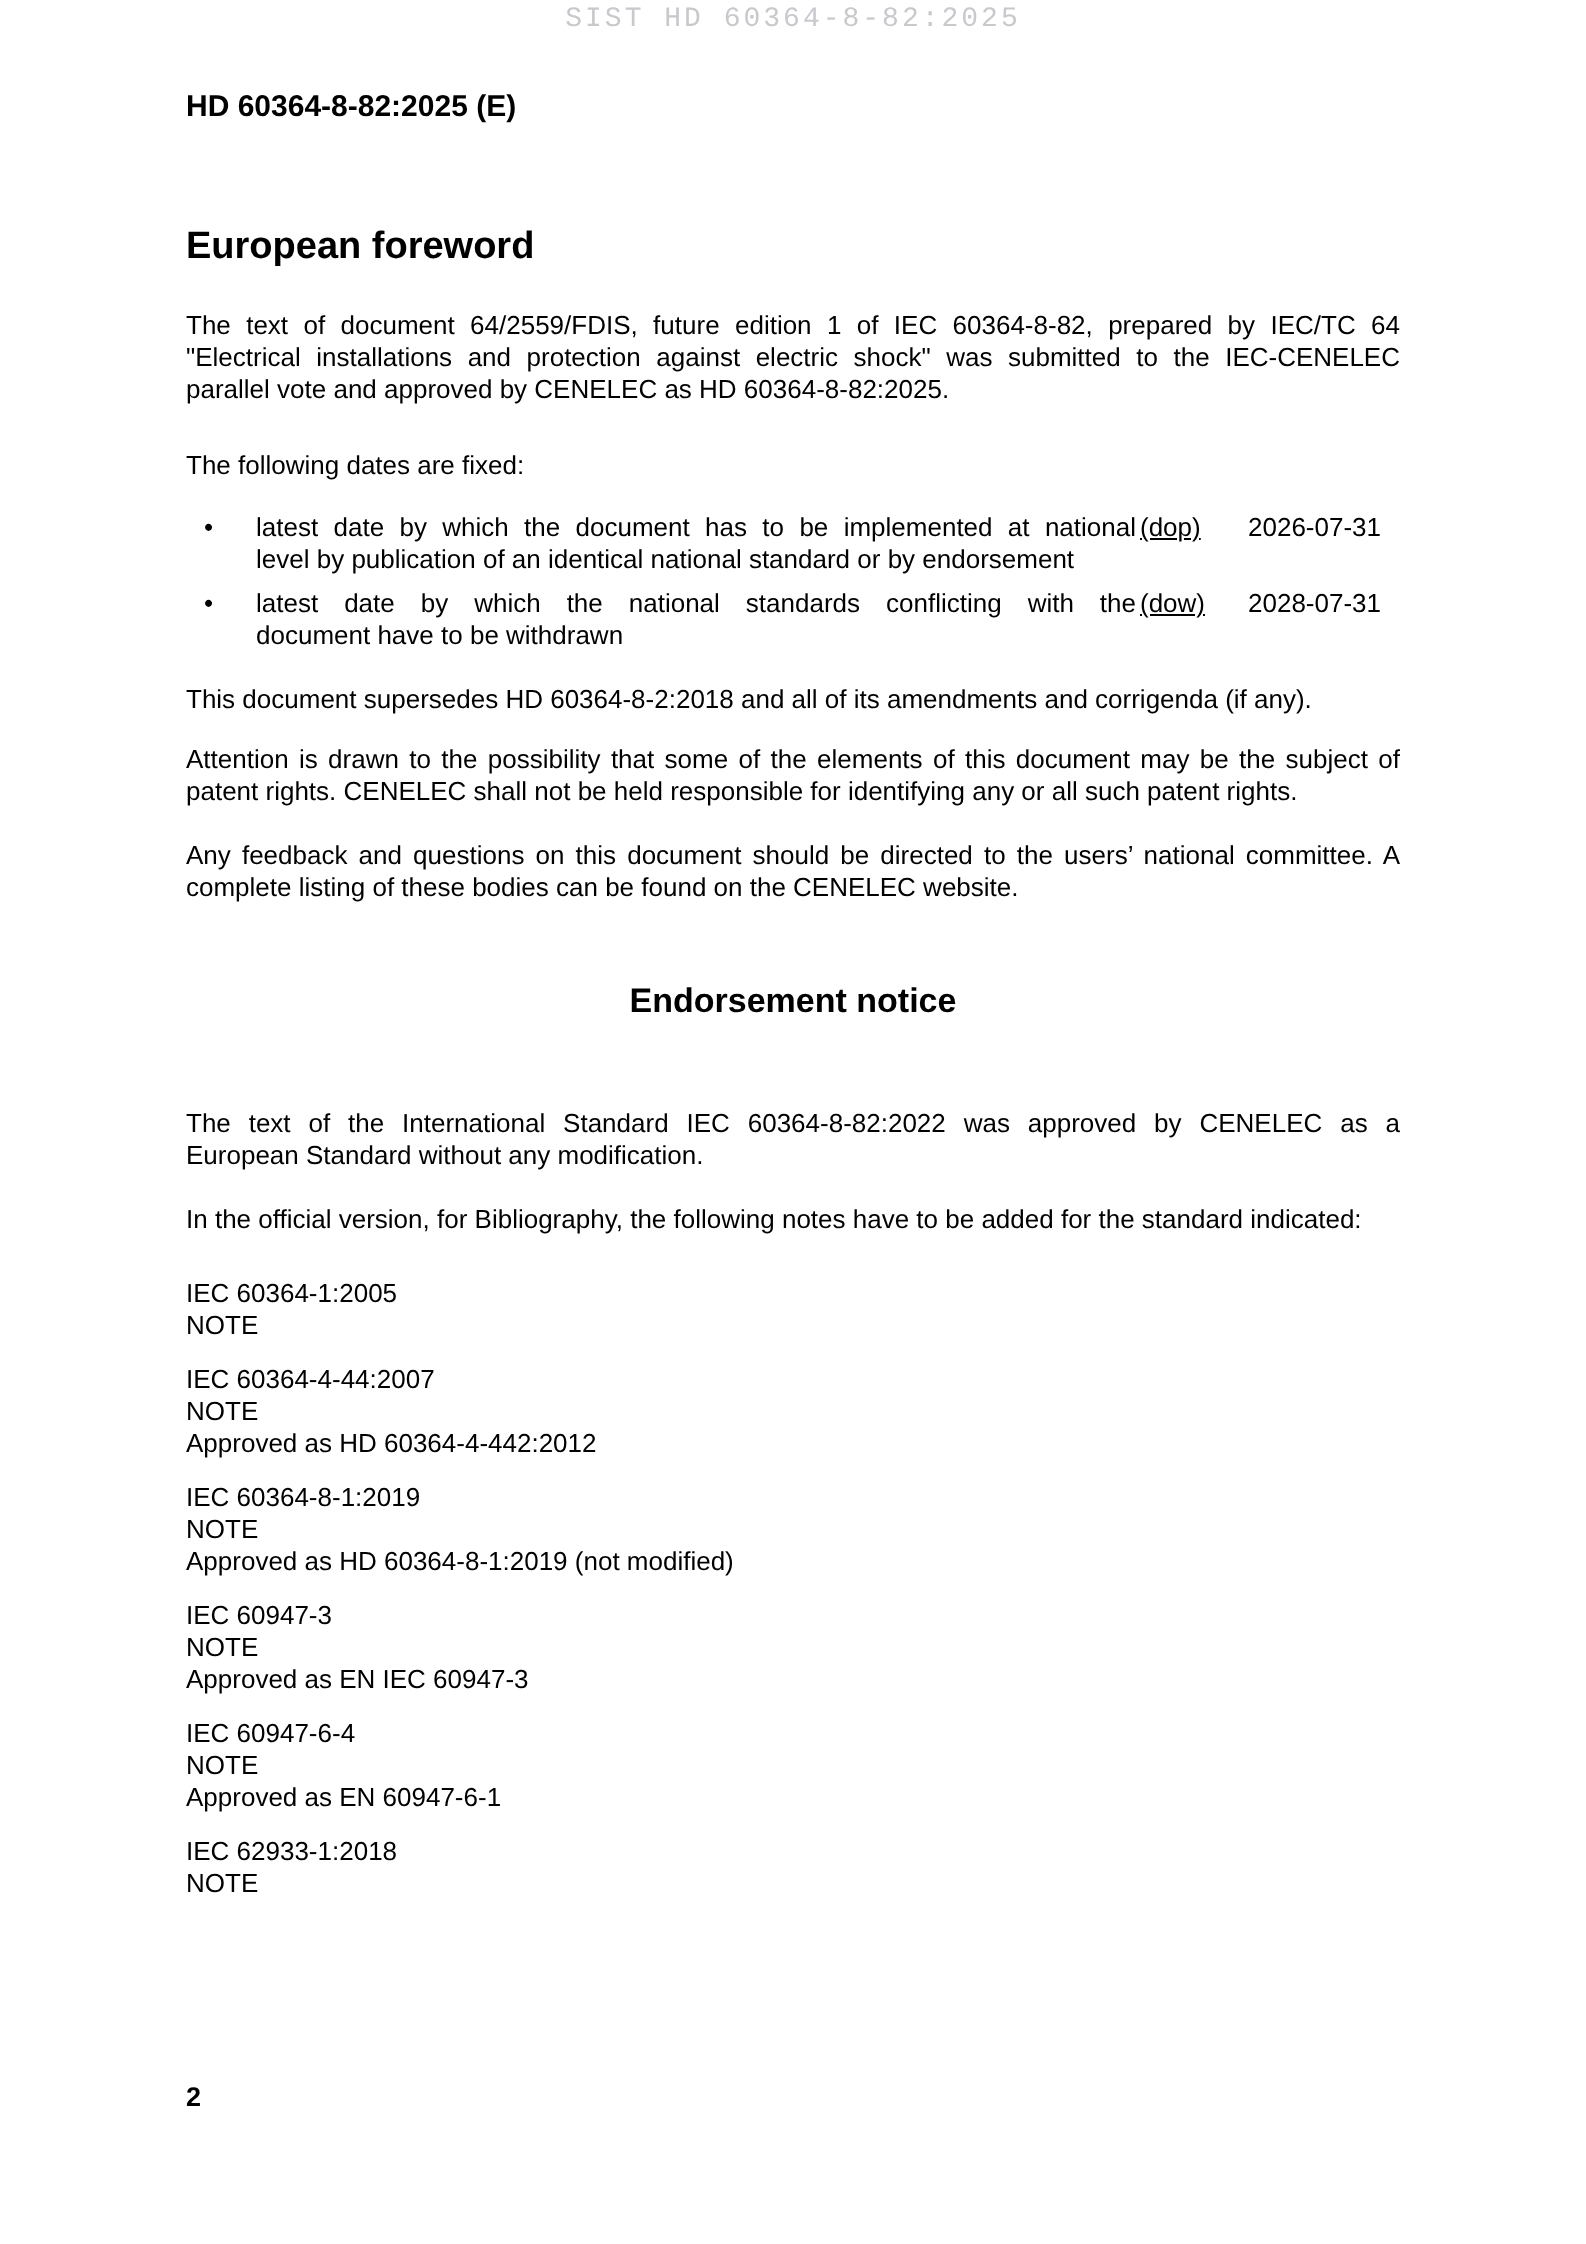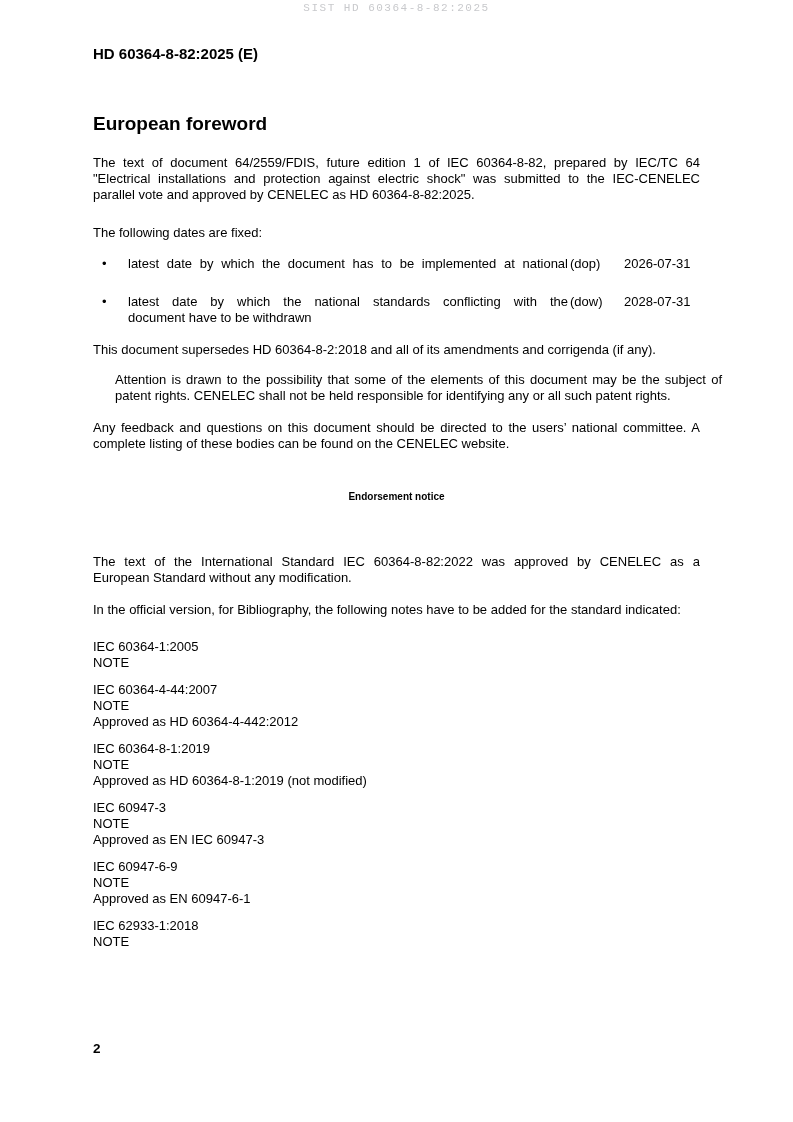--- a/index.html
+++ b/index.html
@@ -17,21 +17,21 @@
     overflow: hidden;
   }
   .abs { position: absolute; }
 
   .watermark {
     top: 2px;
     left: 0;
     width: 793px;
     text-align: center;
     font-family: "Liberation Mono", "DejaVu Sans Mono", monospace;
-    font-size: 11px;
+    font-size: 14px;
     letter-spacing: 1.5px;
     color: #c8c9cc;
   }
   .doc-ref {
     top: 45px;
     left: 93px;
     font-size: 15px;
     font-weight: bold;
   }
   .h1 {
@@ -47,35 +47,35 @@
     line-height: 16px;
   }
   .ln  { display: block; }
   .jl  { display: block; text-align: justify; text-align-last: justify; }
 
   .p-intro     { top: 155px; }
   .p-dates     { top: 225px; }
   .bullet-1    { top: 256px; }
   .bullet-2    { top: 294px; }
   .p-supersede { top: 342px; }
-  .p-patent    { top: 372px; margin-left: 22px; }
+  .p-patent    { top: 372px; }
   .p-feedback  { top: 420px; }
 
   .bullet-row { display: flex; align-items: flex-start; }
   .b-marker { width: 35px; padding-left: 9px; box-sizing: border-box; font-size: 13px; }
   .b-text   { width: 440px; }
-  .b-label  { width: 52px; text-align: left; padding-left: 2px; box-sizing: border-box; }
+  .b-label  { width: 52px; text-align: left; padding-left: 2px; box-sizing: border-box; text-decoration: underline; }
   .b-date   { margin-left: 4px; white-space: nowrap; }
 
   .h2 {
     top: 491px;
     left: 93px;
     width: 607px;
     text-align: center;
-    font-size: 10px;
+    font-size: 17px;
     font-weight: bold;
   }
   .p-approval { top: 554px; }
   .p-biblio   { top: 602px; }
 
   .note-list { top: 639px; }
   .note-row  { display: flex; margin-bottom: 11px; flex-direction: column; }
   .n-ref  { width: 142px; }
   .n-note { width: 48px; }
   .n-text { flex: 1; }
@@ -104,20 +104,21 @@
     <span class="ln">parallel vote and approved by CENELEC as HD 60364-8-82:2025.</span>
   </div>
 
   <div class="abs col p-dates">The following dates are fixed:</div>
 
   <div class="abs col bullet-1">
     <div class="bullet-row">
       <span class="b-marker">•</span>
       <span class="b-text">
         <span class="jl">latest date by which the document has to be implemented at national</span>
+        <span class="ln">level by publication of an identical national standard or by endorsement</span>
       </span>
       <span class="b-label">(dop)</span>
       <span class="b-date">2026-07-31</span>
     </div>
   </div>
 
   <div class="abs col bullet-2">
     <div class="bullet-row">
       <span class="b-marker">•</span>
       <span class="b-text">
@@ -164,21 +165,21 @@
       <span class="n-ref">IEC 60364-8-1:2019</span>
       <span class="n-note">NOTE</span>
       <span class="n-text">Approved as HD 60364-8-1:2019 (not modified)</span>
     </div>
     <div class="note-row">
       <span class="n-ref">IEC 60947-3</span>
       <span class="n-note">NOTE</span>
       <span class="n-text">Approved as EN IEC 60947-3</span>
     </div>
     <div class="note-row">
-      <span class="n-ref">IEC 60947-6-9</span>
+      <span class="n-ref">IEC 60947-6-4</span>
       <span class="n-note">NOTE</span>
       <span class="n-text">Approved as EN 60947-6-1</span>
     </div>
     <div class="note-row">
       <span class="n-ref">IEC 62933-1:2018</span>
       <span class="n-note">NOTE</span>
     </div>
   </div>
 
   <div class="abs page-num">2</div>

